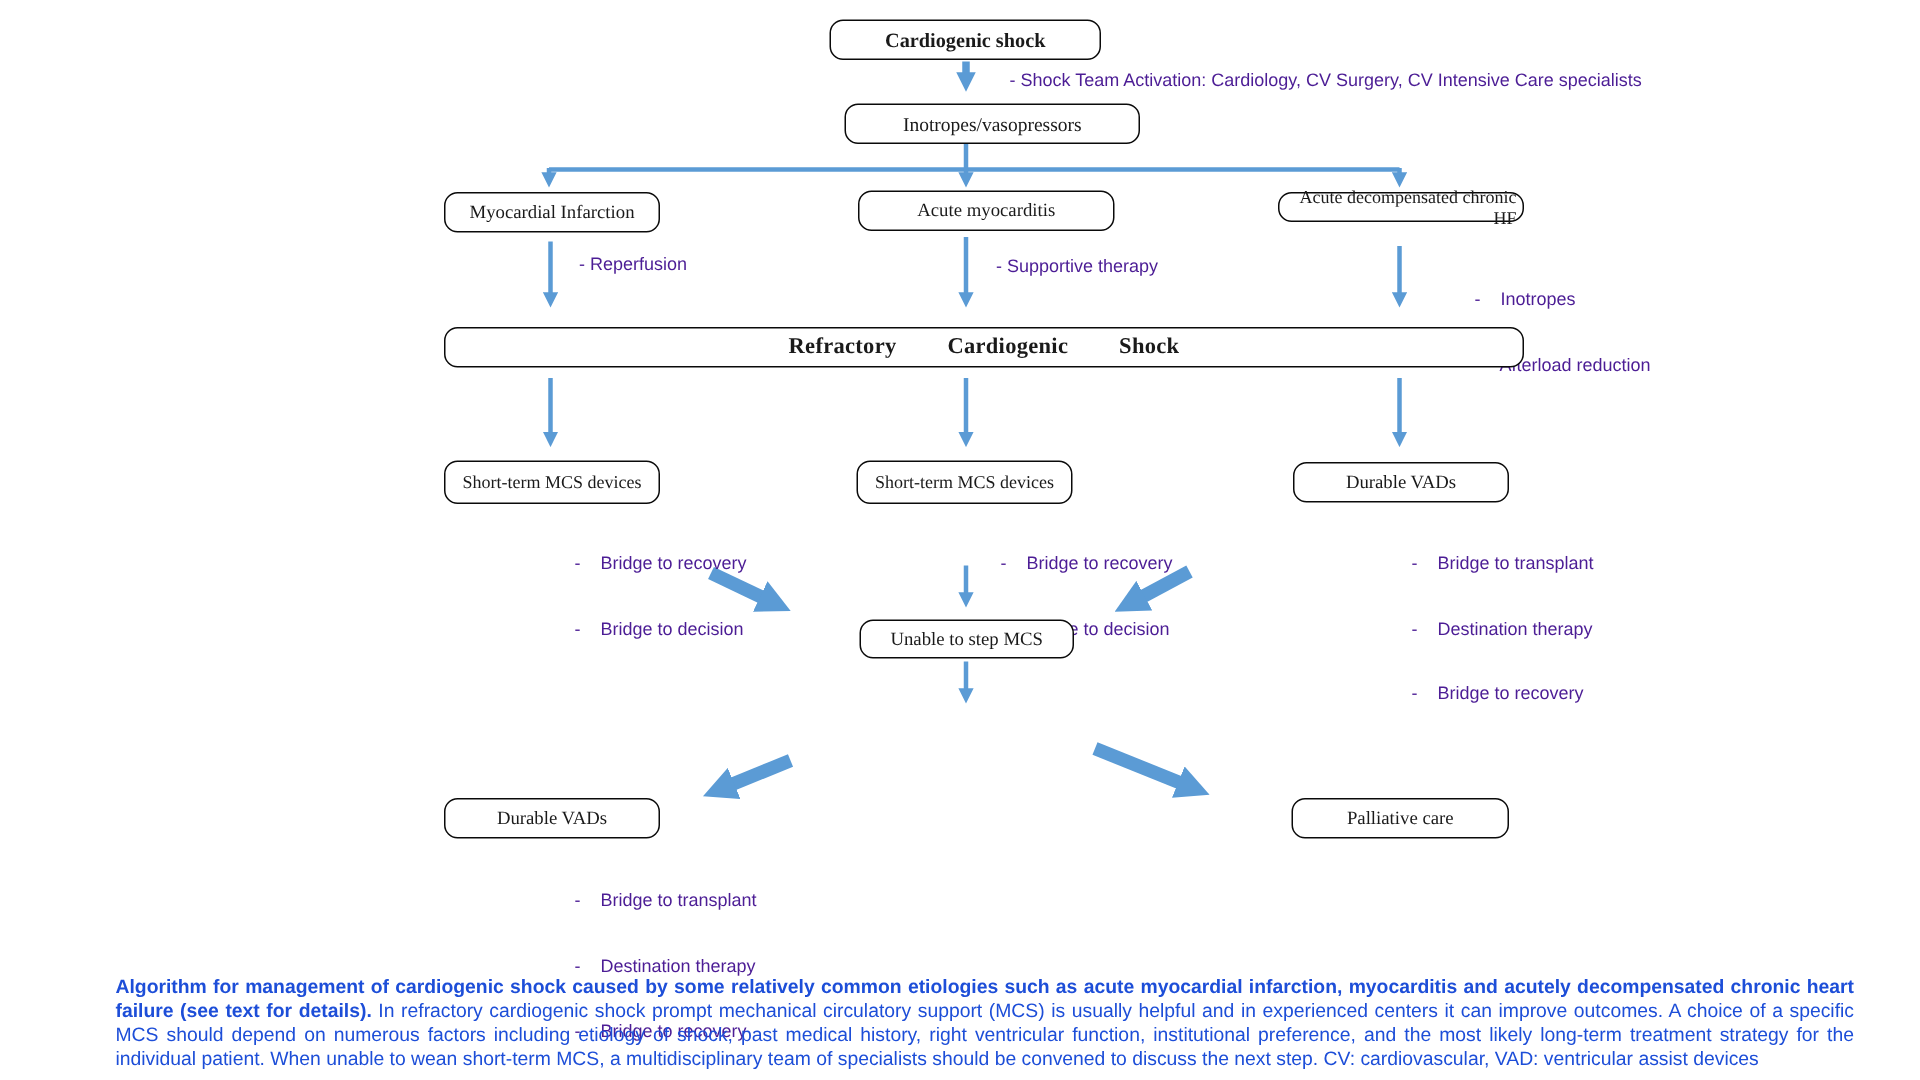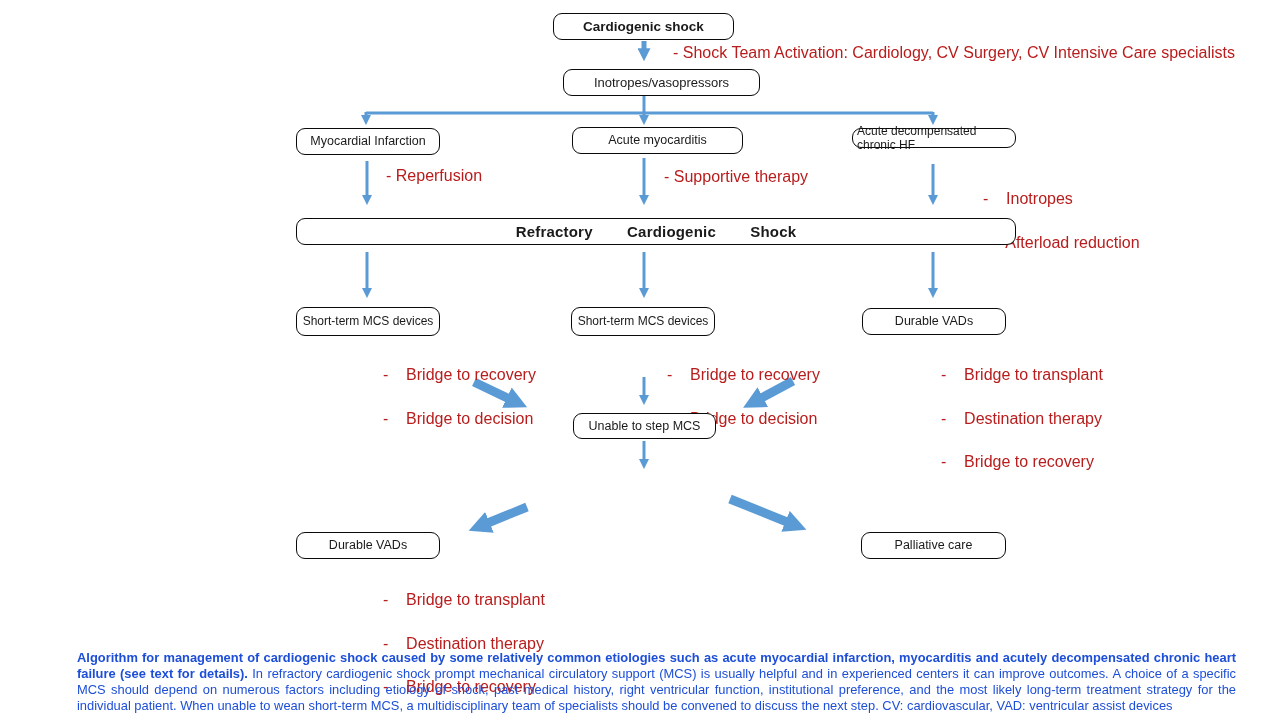--- a/index.html
+++ b/index.html
@@ -2,27 +2,27 @@
 <html><head>
 <meta charset="utf-8">
 <style>
   html,body { margin:0; padding:0; background:#ffffff; }
   body { width:1280px; height:720px; font-family:"Liberation Sans", sans-serif; color:#1a1a1a; }
   .stage { position:relative; width:1280px; height:720px; background:#fff; overflow:hidden; }
   svg.connectors { position:absolute; left:0; top:0; z-index:1; }
   .node {
     position:absolute; z-index:2; box-sizing:border-box;
     display:flex; align-items:center; justify-content:center;
-    text-align:left; background:#fff; border:1.5px solid #0a0a0a;
-    border-radius:9px; font-size:12.5px; line-height:1.18; padding:1px 4px;
+    text-align:right; background:#fff; border:1.5px solid #0a0a0a;
+    border-radius:9px; font-size:12.5px; line-height:1.18; padding:1px 4px;font-family:Liberation Serif, serif;
   }
   .bold { font-weight:bold; }
   .sm { font-size:12px; }
   .refractory { font-weight:bold; font-size:15px; word-spacing:30px; letter-spacing:.2px; }
-  .note { position:absolute; z-index:2; font-size:16px; line-height:14.5px; white-space:pre; color:#b91c1c; }
+  .note { position:absolute; z-index:2; font-size:12px; line-height:14.5px; white-space:pre; color:#4c1d95; }
   .caption {
     position:absolute; left:77px; top:637px; width:1159px; z-index:2;
     font-size:12.9px; line-height:16px; text-align:justify; color:#1d4ed8;
   }
 </style>
 </head>
 <body>
 
 <div class="stage">
 

